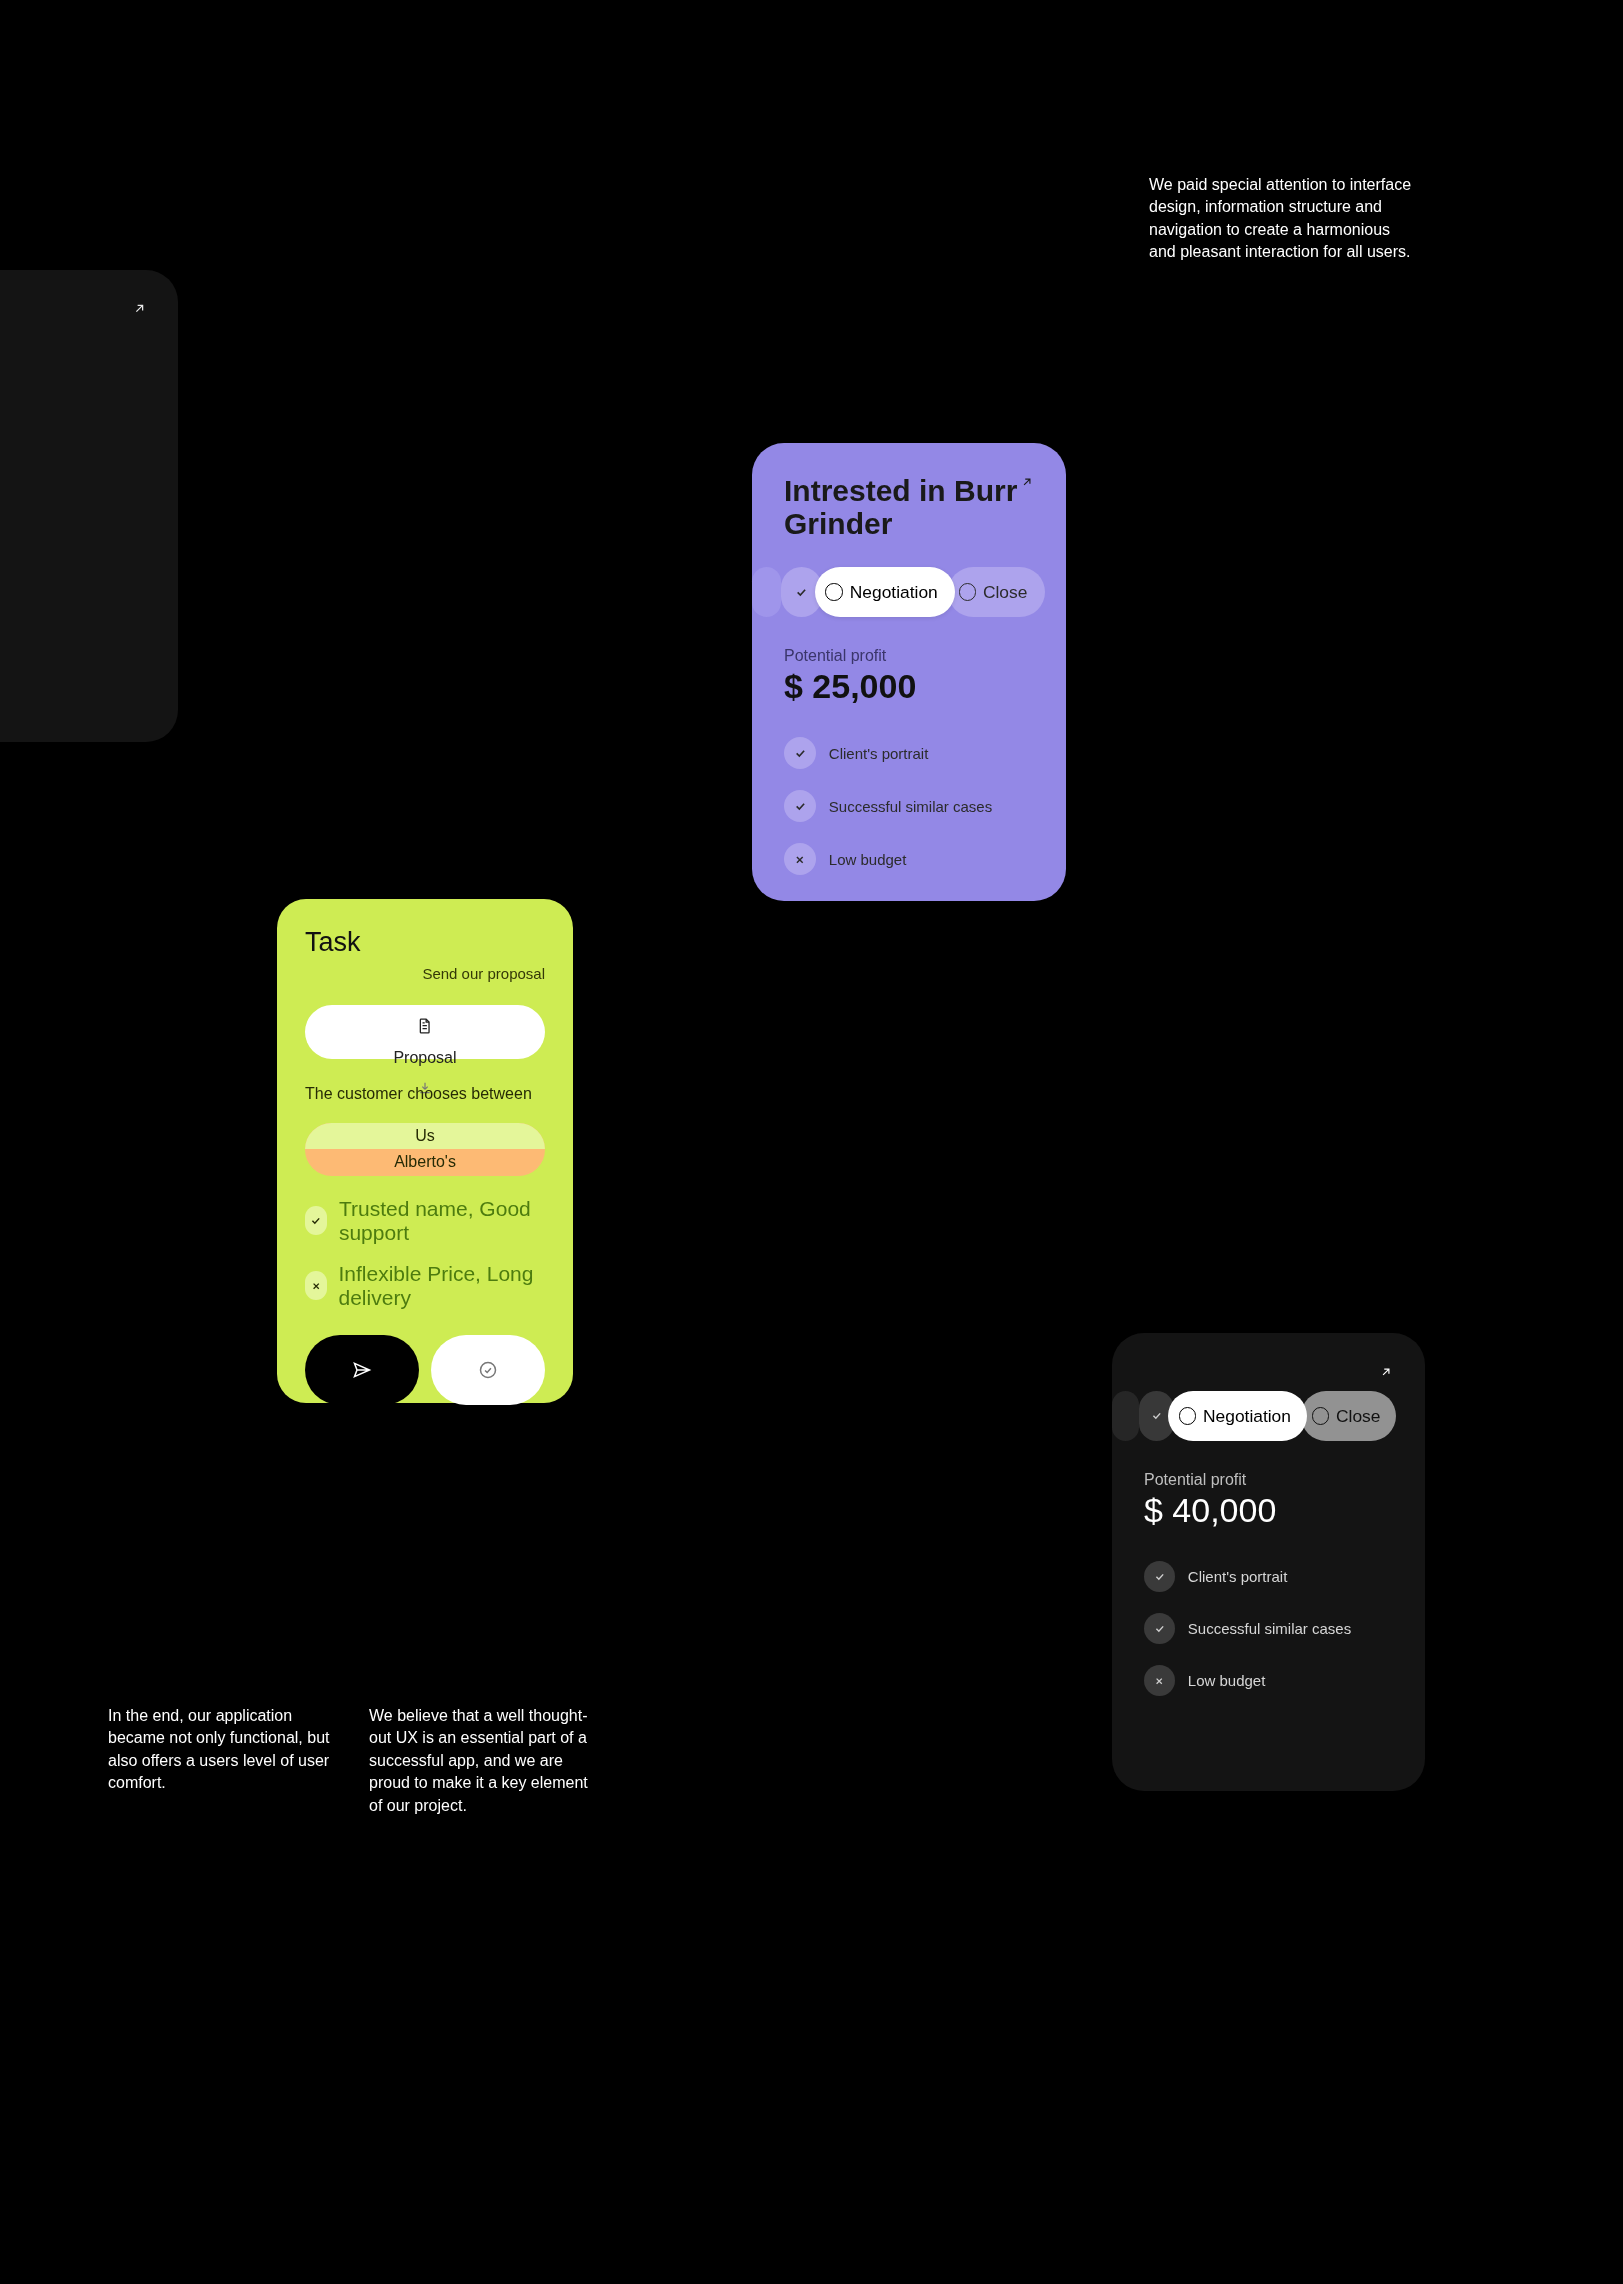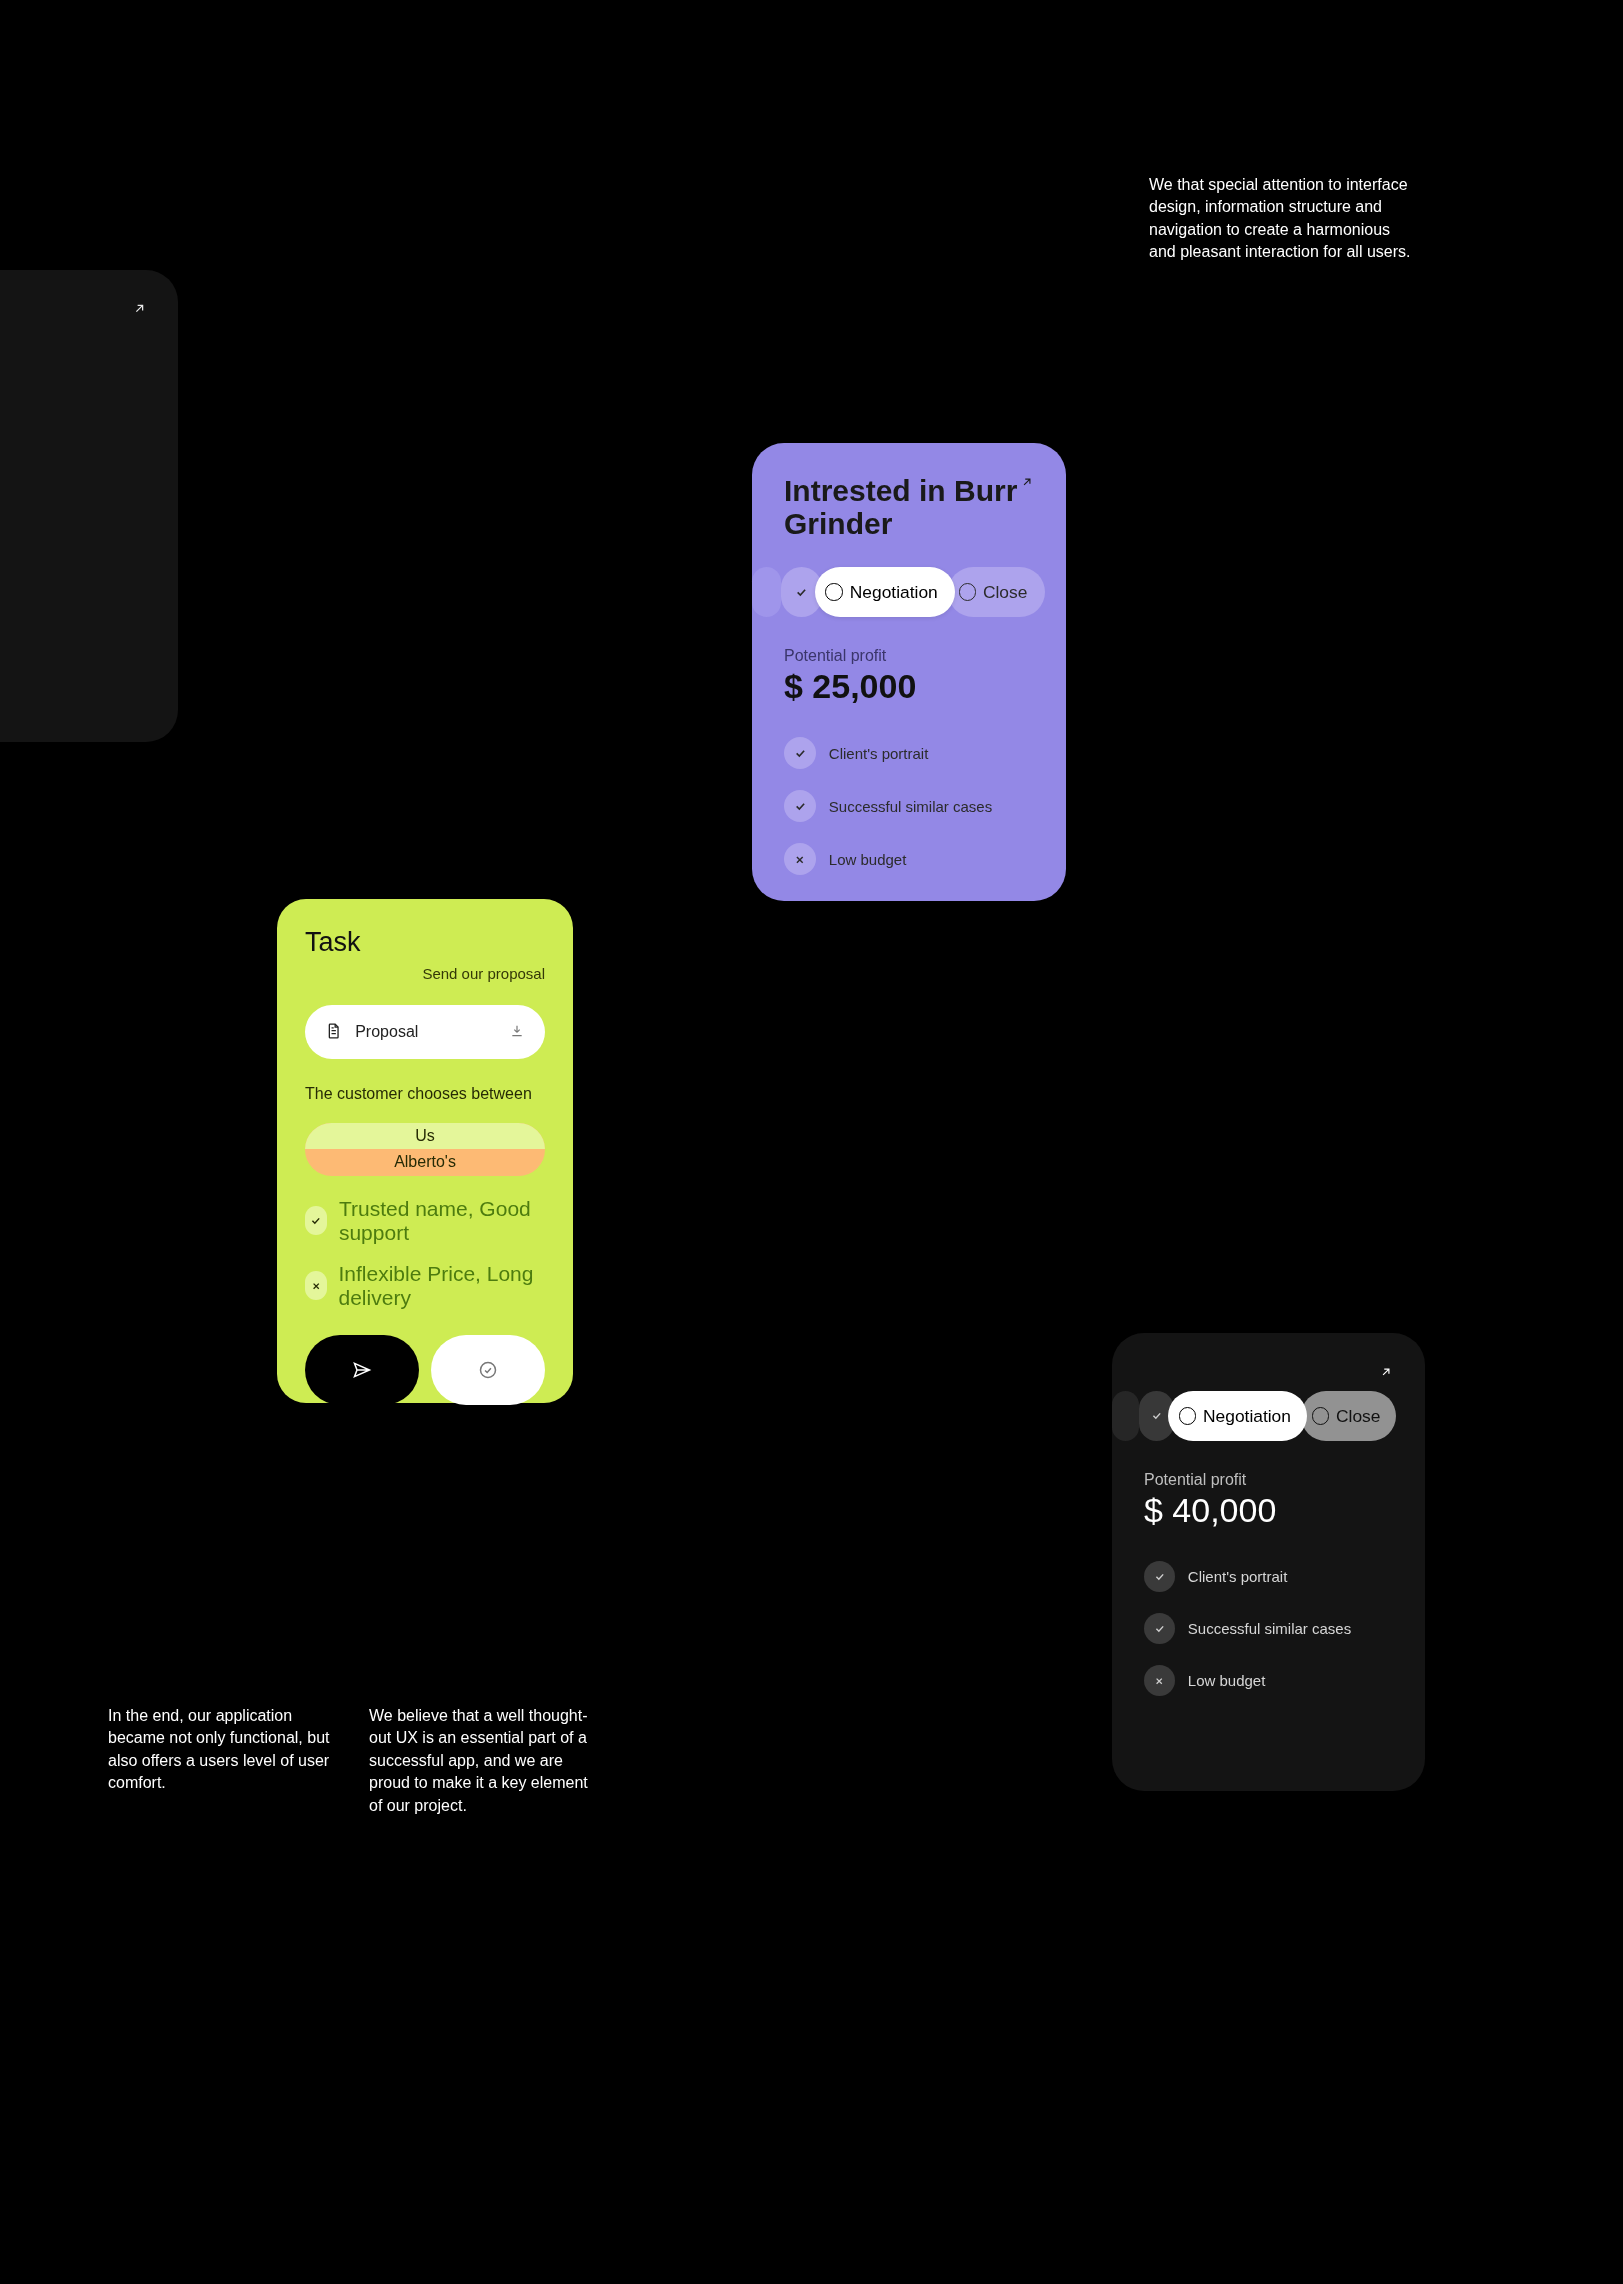--- a/index.html
+++ b/index.html
@@ -181,22 +181,23 @@
     margin-top: 7px;
     text-align: right;
   }
   #cardC .proposal-row {
     margin-top: 23px;
     background: #fff;
     height: 54px;
     border-radius: 27px;
     display: flex;
     align-items: center;
-    padding: 0 20px;
+    padding: 12px 20px;
     gap: 12.8px;
+    flex-direction: column;
   }
   #cardC .proposal-row .label {
     font-size: 16px;
     flex: 1;
     color: #222;
   }
   #cardC .chooses {
     margin-top: 25.5px;
     font-size: 16px;
     color: #262b05;
@@ -548,16 +549,16 @@
       <span class="li-badge">
         <svg width="10.4" height="10.4" viewBox="0 0 24 24" fill="none" stroke="currentColor" stroke-width="3">
             <path d="M6 6l12 12M18 6L6 18"></path>
           </svg>
       </span>
       <span>Low budget</span>
     </div>
   </div>
 </div>
 
-<div id="paraTop" class="para">We that special attention to interface design, information structure and navigation to create a harmonious and pleasant interaction for all users.</div>
+<div id="paraTop" class="para">We paid special attention to interface design, information structure and navigation to create a harmonious and pleasant interaction for all users.</div>
 <div id="paraBL1" class="para">In the end, our application became not only functional, but also offers a users level of user comfort.</div>
 <div id="paraBL2" class="para">We believe that a well thought-out UX is an essential part of a successful app, and we are proud to make it a key element of our project.</div>
 
 
 </body></html>

